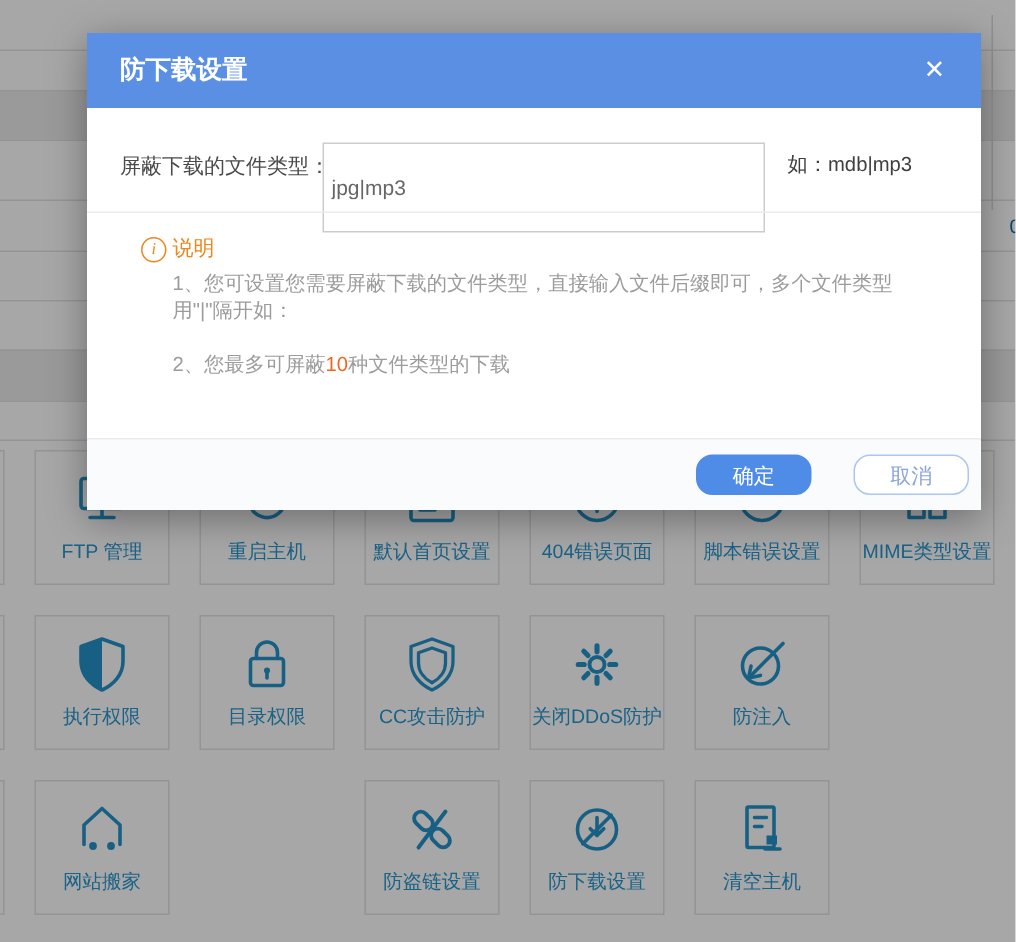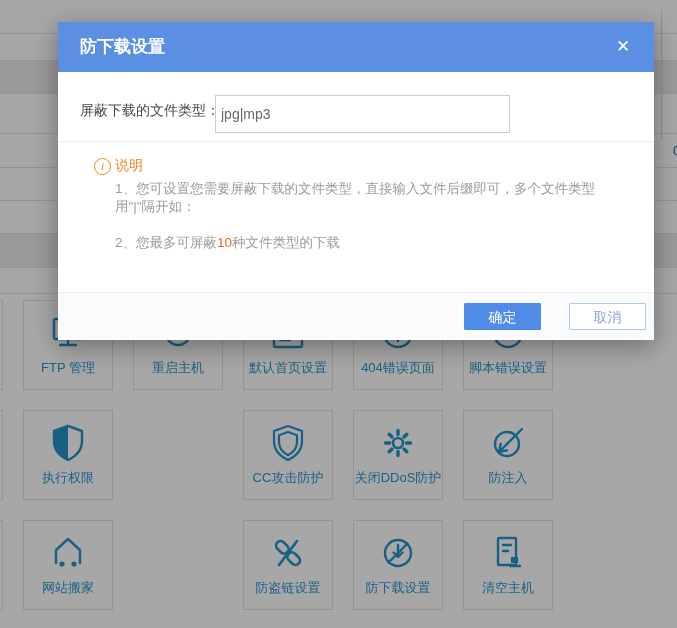--- a/index.html
+++ b/index.html
@@ -23,32 +23,32 @@
 
   
   .modal{position:absolute;left:58px;top:22px;width:596px;height:318px;background:#fff;z-index:20;
          box-shadow:0 6px 24px rgba(0,0,0,.35);}
   .modal-header{position:absolute;left:0;top:0;right:0;height:50px;background:#5a8fe3;}
   .modal-title{position:absolute;left:22px;top:0;line-height:50px;color:#fff;font-size:17px;font-weight:600;}
   .modal-close{position:absolute;right:16px;top:0;width:30px;line-height:50px;text-align:center;color:#fff;
                font-size:17px;font-weight:bold;cursor:pointer;}
   .form-label{position:absolute;left:22px;top:73px;height:30px;line-height:30px;font-size:14px;color:#4a4a4a;}
   .form-input{position:absolute;left:157px;top:73px;width:283px;height:28px;border:1px solid #ccc;background:#fff;
-              padding:4px 5px;font-size:14px;color:#666;font-family:"Liberation Sans",sans-serif;outline:none;}
+              padding:15px 5px;font-size:14px;color:#666;font-family:"Liberation Sans",sans-serif;outline:none;}
   .form-hint{position:absolute;left:467px;top:73px;height:30px;line-height:30px;font-size:13.5px;color:#3f3f3f;}
   .body-divider{position:absolute;left:0;right:0;top:119px;height:1px;background:#ececec;}
   .note-icon{position:absolute;left:36px;top:136px;width:15px;height:15px;border:1px solid #f08519;border-radius:50%;
              color:#f08519;font-size:11px;font-style:italic;font-family:"Liberation Serif",serif;
              text-align:center;line-height:15px;}
   .note-title{position:absolute;left:57px;top:135px;font-size:14px;color:#f08519;}
   .note-line{position:absolute;left:57px;right:20px;font-size:13.5px;color:#9c9c9c;}
   .nl1{top:158px;} .nl1b{top:186px;} .nl2{top:212px;}
   .note-hl{color:#f3641e;}
   .modal-footer{position:absolute;left:0;right:0;bottom:0;height:47px;background:#fafbfc;border-top:1px solid #ebebeb;}
-  .btn{position:absolute;top:10px;width:77px;height:27px;border-radius:1px;font-size:14px;text-align:center;
+  .btn{position:absolute;top:10px;width:77px;height:27px;border-radius:11px;font-size:14px;text-align:center;
        line-height:27px;cursor:pointer;box-sizing:border-box;}
   .btn-ok{left:406px;background:#4f8ce8;color:#fff;border:1px solid #4f8ce8;}
   .btn-cancel{left:511px;background:#fff;color:#8aa4d9;border:1px solid #abc7f2;}
 </style>
 </head>
 <body>
 
 <div id="stage">
 
   <div class="bg-page">
@@ -111,33 +111,55 @@
     <div class="grid-card" style="left:463px;top:300px">
       <span class="grid-icon">
         <svg viewBox="0 0 44 44" fill="none" stroke="currentColor" stroke-width="2.4" stroke-linecap="round" stroke-linejoin="round">
             <circle cx="22" cy="22" r="14"></circle>
             <path d="M17 17l10 10M27 17L17 27"></path>
           </svg>
       </span>
       <span class="grid-label">脚本错误设置</span>
     </div>
 
+    <div class="grid-card" style="left:573px;top:300px">
+      <span class="grid-icon">
+        <svg viewBox="0 0 44 44" fill="none" stroke="currentColor" stroke-width="2.4" stroke-linejoin="round">
+            <rect x="10" y="10" width="10" height="10"></rect>
+            <rect x="24" y="10" width="10" height="10"></rect>
+            <rect x="10" y="24" width="10" height="10"></rect>
+            <rect x="24" y="24" width="10" height="10"></rect>
+          </svg>
+      </span>
+      <span class="grid-label">MIME类型设置</span>
+    </div>
 
     <div class="grid-card" style="left:-87px;top:410px"></div>
 
     <div class="grid-card" style="left:23px;top:410px">
       <span class="grid-icon">
         <svg viewBox="0 0 44 44" fill="none" stroke="currentColor" stroke-width="2.4" stroke-linecap="round" stroke-linejoin="round">
             <path d="M22 5l14 5v10c0 9-6.5 15.5-14 19-7.5-3.5-14-10-14-19V10z"></path>
             <path d="M22 5L8 10v10c0 9 6.5 15.5 14 19z" fill="currentColor" stroke="none"></path>
           </svg>
       </span>
       <span class="grid-label">执行权限</span>
     </div>
 
+    <div class="grid-card" style="left:133px;top:410px">
+      <span class="grid-icon">
+        <svg viewBox="0 0 44 44" fill="none" stroke="currentColor" stroke-width="2.4" stroke-linecap="round" stroke-linejoin="round">
+            <rect x="11" y="18" width="22" height="18" rx="2"></rect>
+            <path d="M15 18v-4a7 7 0 0 1 14 0v4"></path>
+            <circle cx="22" cy="26" r="2" fill="currentColor" stroke="none"></circle>
+            <path d="M22 28v3"></path>
+          </svg>
+      </span>
+      <span class="grid-label">目录权限</span>
+    </div>
 
     <div class="grid-card" style="left:243px;top:410px">
       <span class="grid-icon">
         <svg viewBox="0 0 44 44" fill="none" stroke="currentColor" stroke-width="2.2" stroke-linecap="round" stroke-linejoin="round">
             <path d="M22 5l14 5v10c0 9-6.5 15.5-14 19-7.5-3.5-14-10-14-19V10z"></path>
             <path d="M22 11l9 3.2v6.8c0 6-4.2 10.7-9 13.2-4.8-2.5-9-7.2-9-13.2v-6.8z"></path>
           </svg>
       </span>
       <span class="grid-label">CC攻击防护</span>
     </div>
@@ -219,20 +241,21 @@
   <div class="overlay"></div>
 
   <div class="modal">
     <div class="modal-header">
       <span class="modal-title">防下载设置</span>
       <span class="modal-close">✕</span>
     </div>
 
     <label class="form-label">屏蔽下载的文件类型：</label>
     <input class="form-input" type="text" value="jpg|mp3" style="">
+    <span class="form-hint">如：mdb|mp3</span>
 
     <div class="body-divider"></div>
 
     <span class="note-icon">i</span>
     <span class="note-title">说明</span>
     <div class="note-line nl1">1、您可设置您需要屏蔽下载的文件类型，直接输入文件后缀即可，多个文件类型用"|"隔开如：</div>
     <div class="note-line nl2"><span>2、您最多可屏蔽</span><span class="note-hl">10</span><span>种文件类型的下载</span></div>
 
     <div class="modal-footer">
       <div class="btn btn-ok">确定</div>

